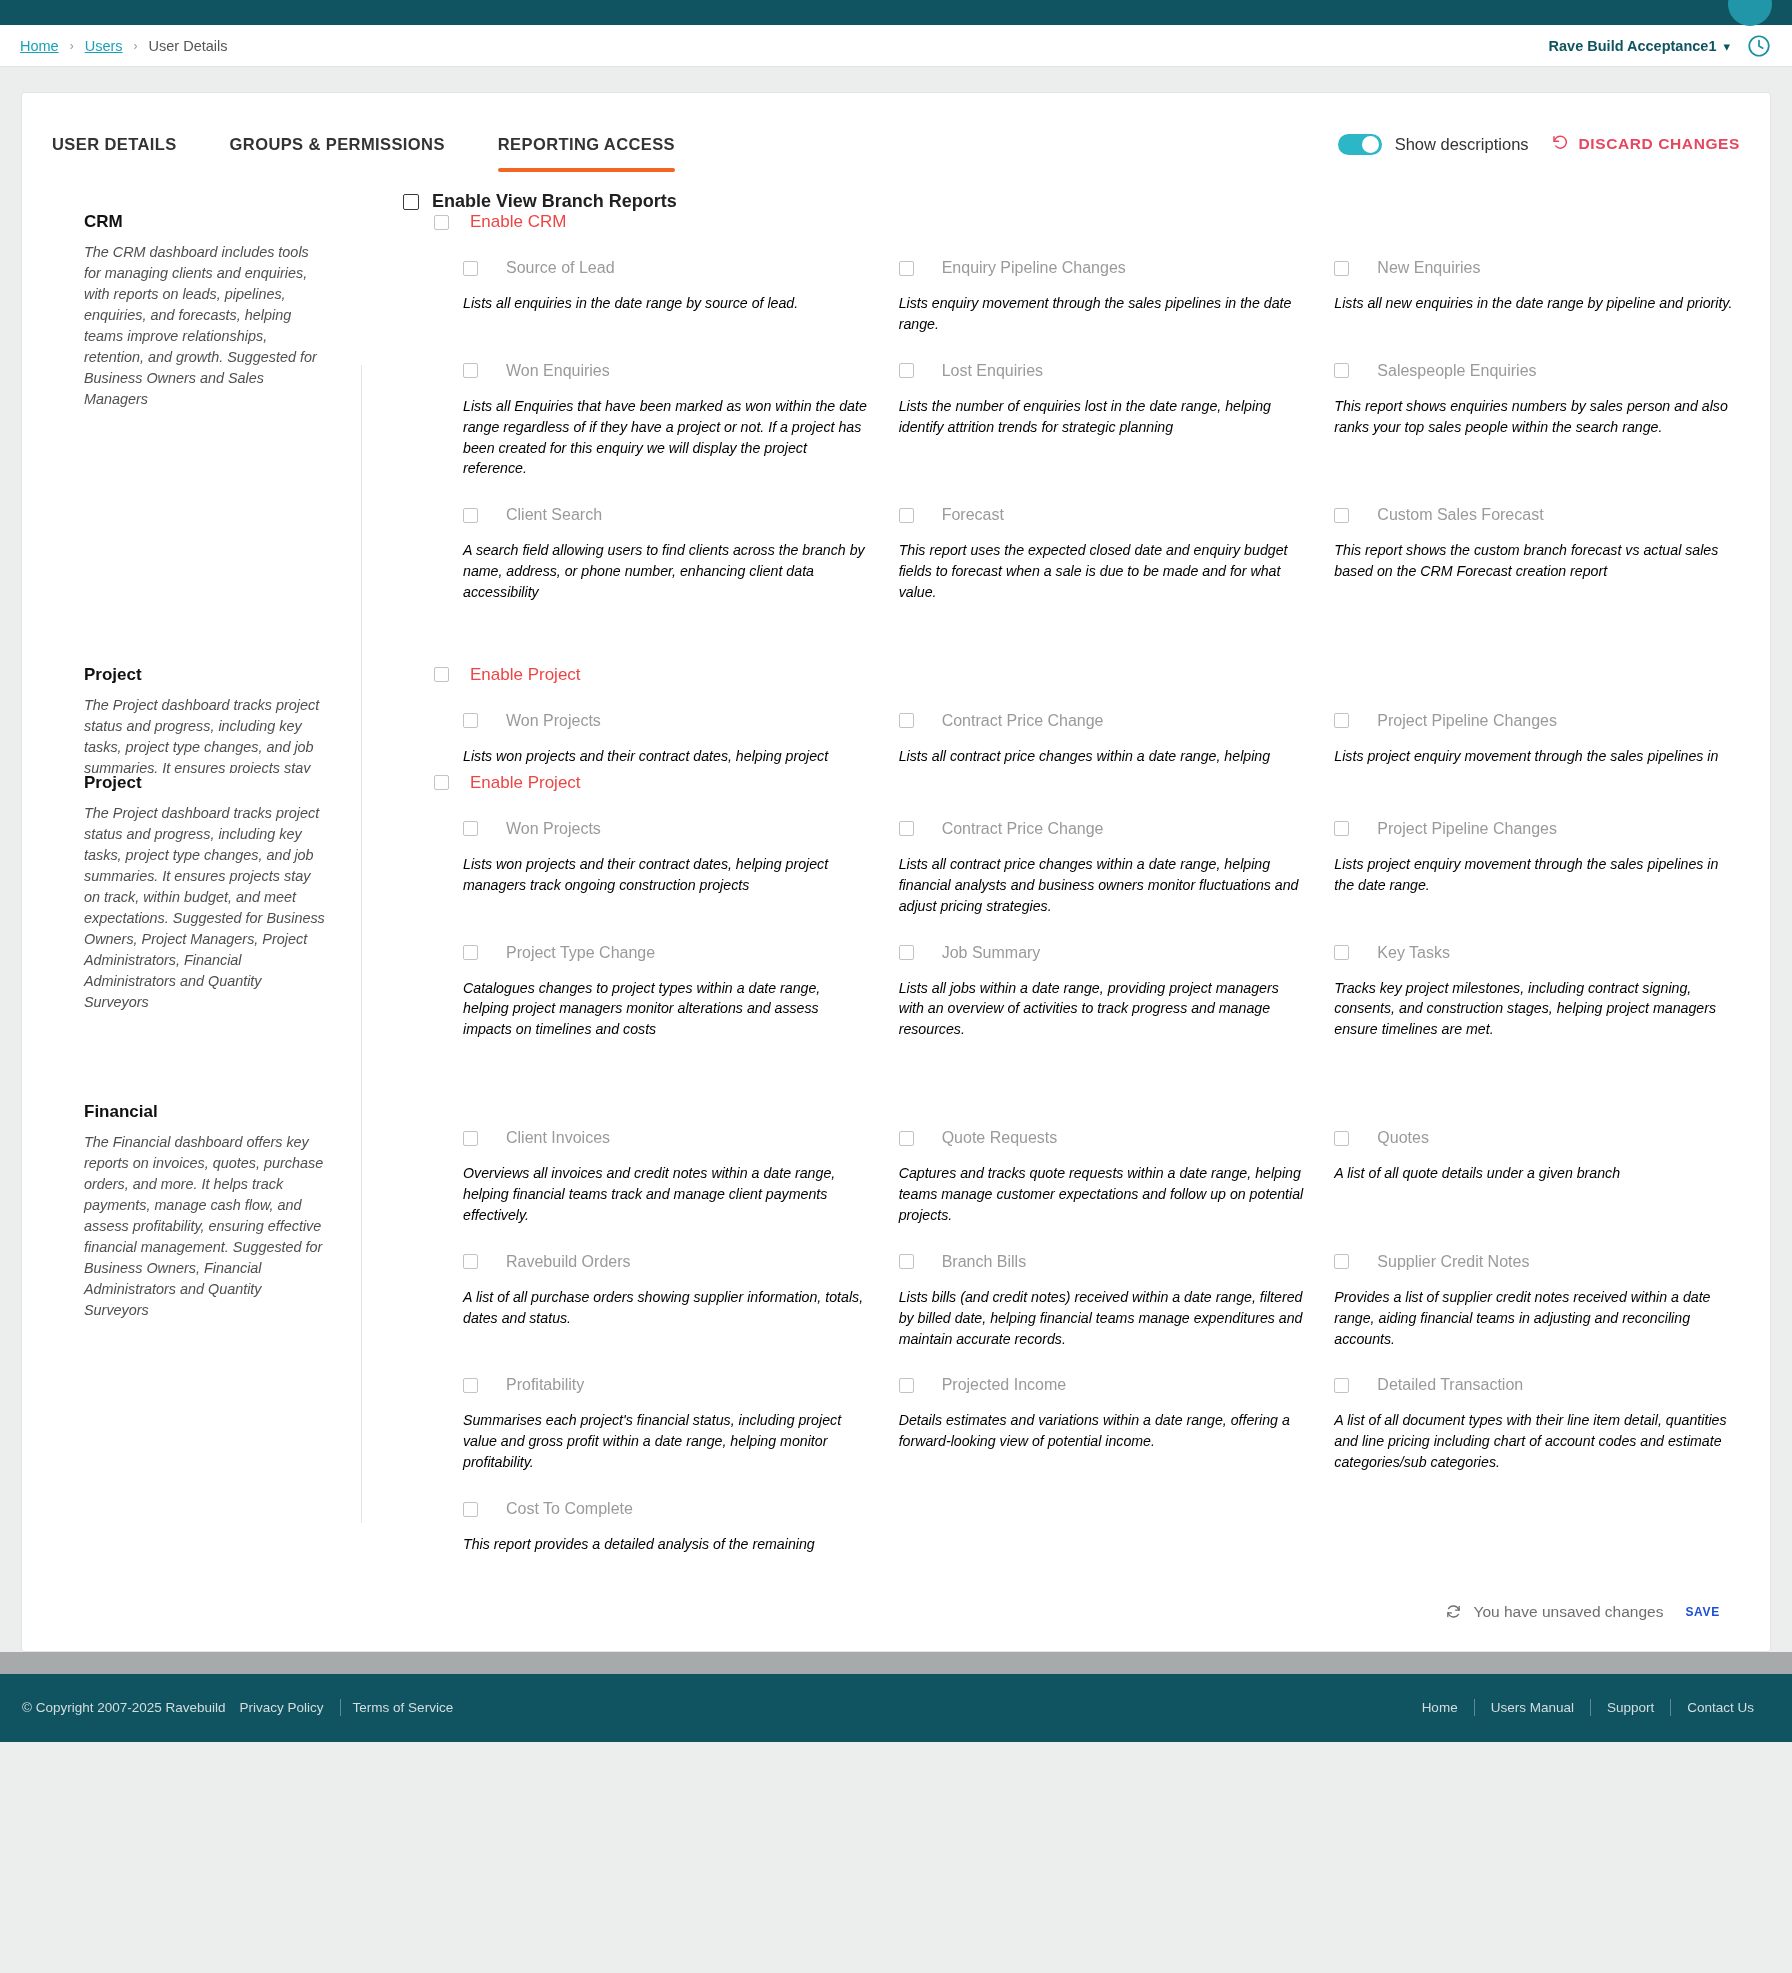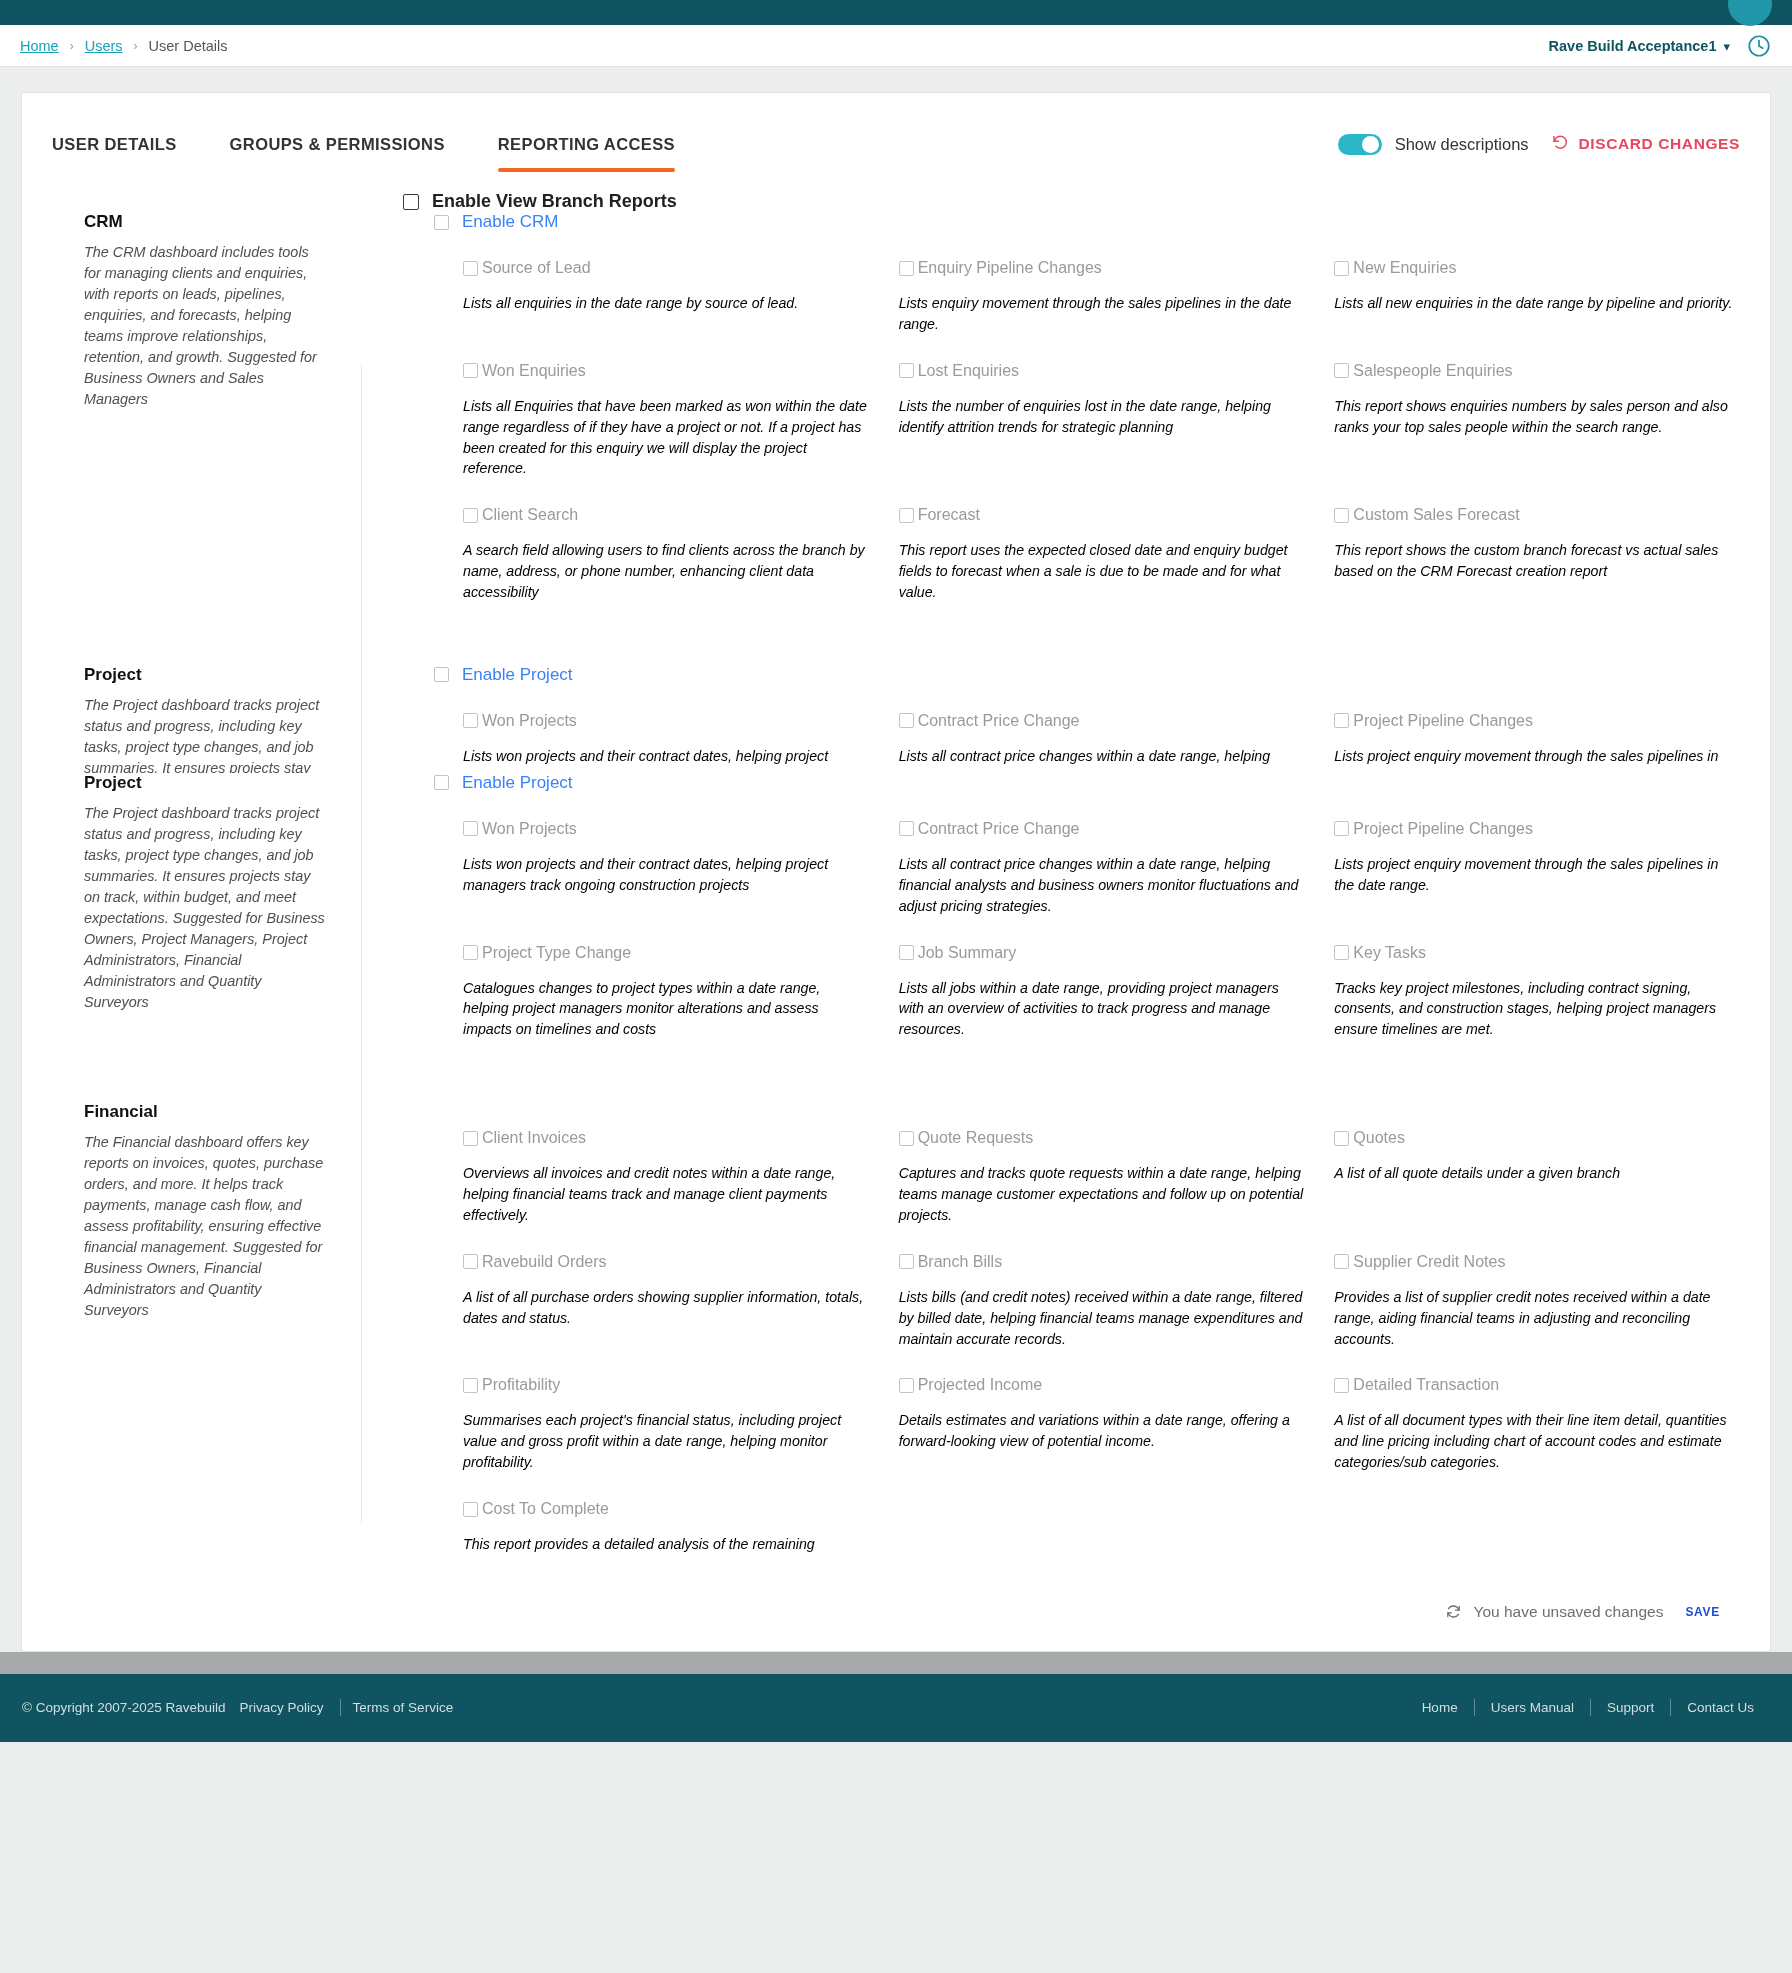--- a/index.html
+++ b/index.html
@@ -182,34 +182,35 @@
   .sec-right { flex:1 1 auto; padding-right:30px; }
 
   .enable-row {
     display:flex;
     align-items:center;
     gap:13px;
     padding:0 0 0 63px;
   }
   .enable-row .lbl {
     font-size:17px;
-    color:#3b82f6;
+    color:#ef4444;
+    margin-left:8px;
   }
 
   .grid {
     display:grid;
     grid-template-columns:1fr 1fr 1fr;
     column-gap:30px;
     padding:0 0 0 92px;
   }
   .cell { padding-top:27px; }
   .rep-head {
     display:flex;
     align-items:center;
-    gap:4px;
+    gap:28px;
   }
   .rep-title {
     font-size:16px;
     color:#9a9a9a;
   }
   .rep-desc {
     font-size:14.2px;
     font-style:italic;
     color:#000000;
     line-height:1.47;

